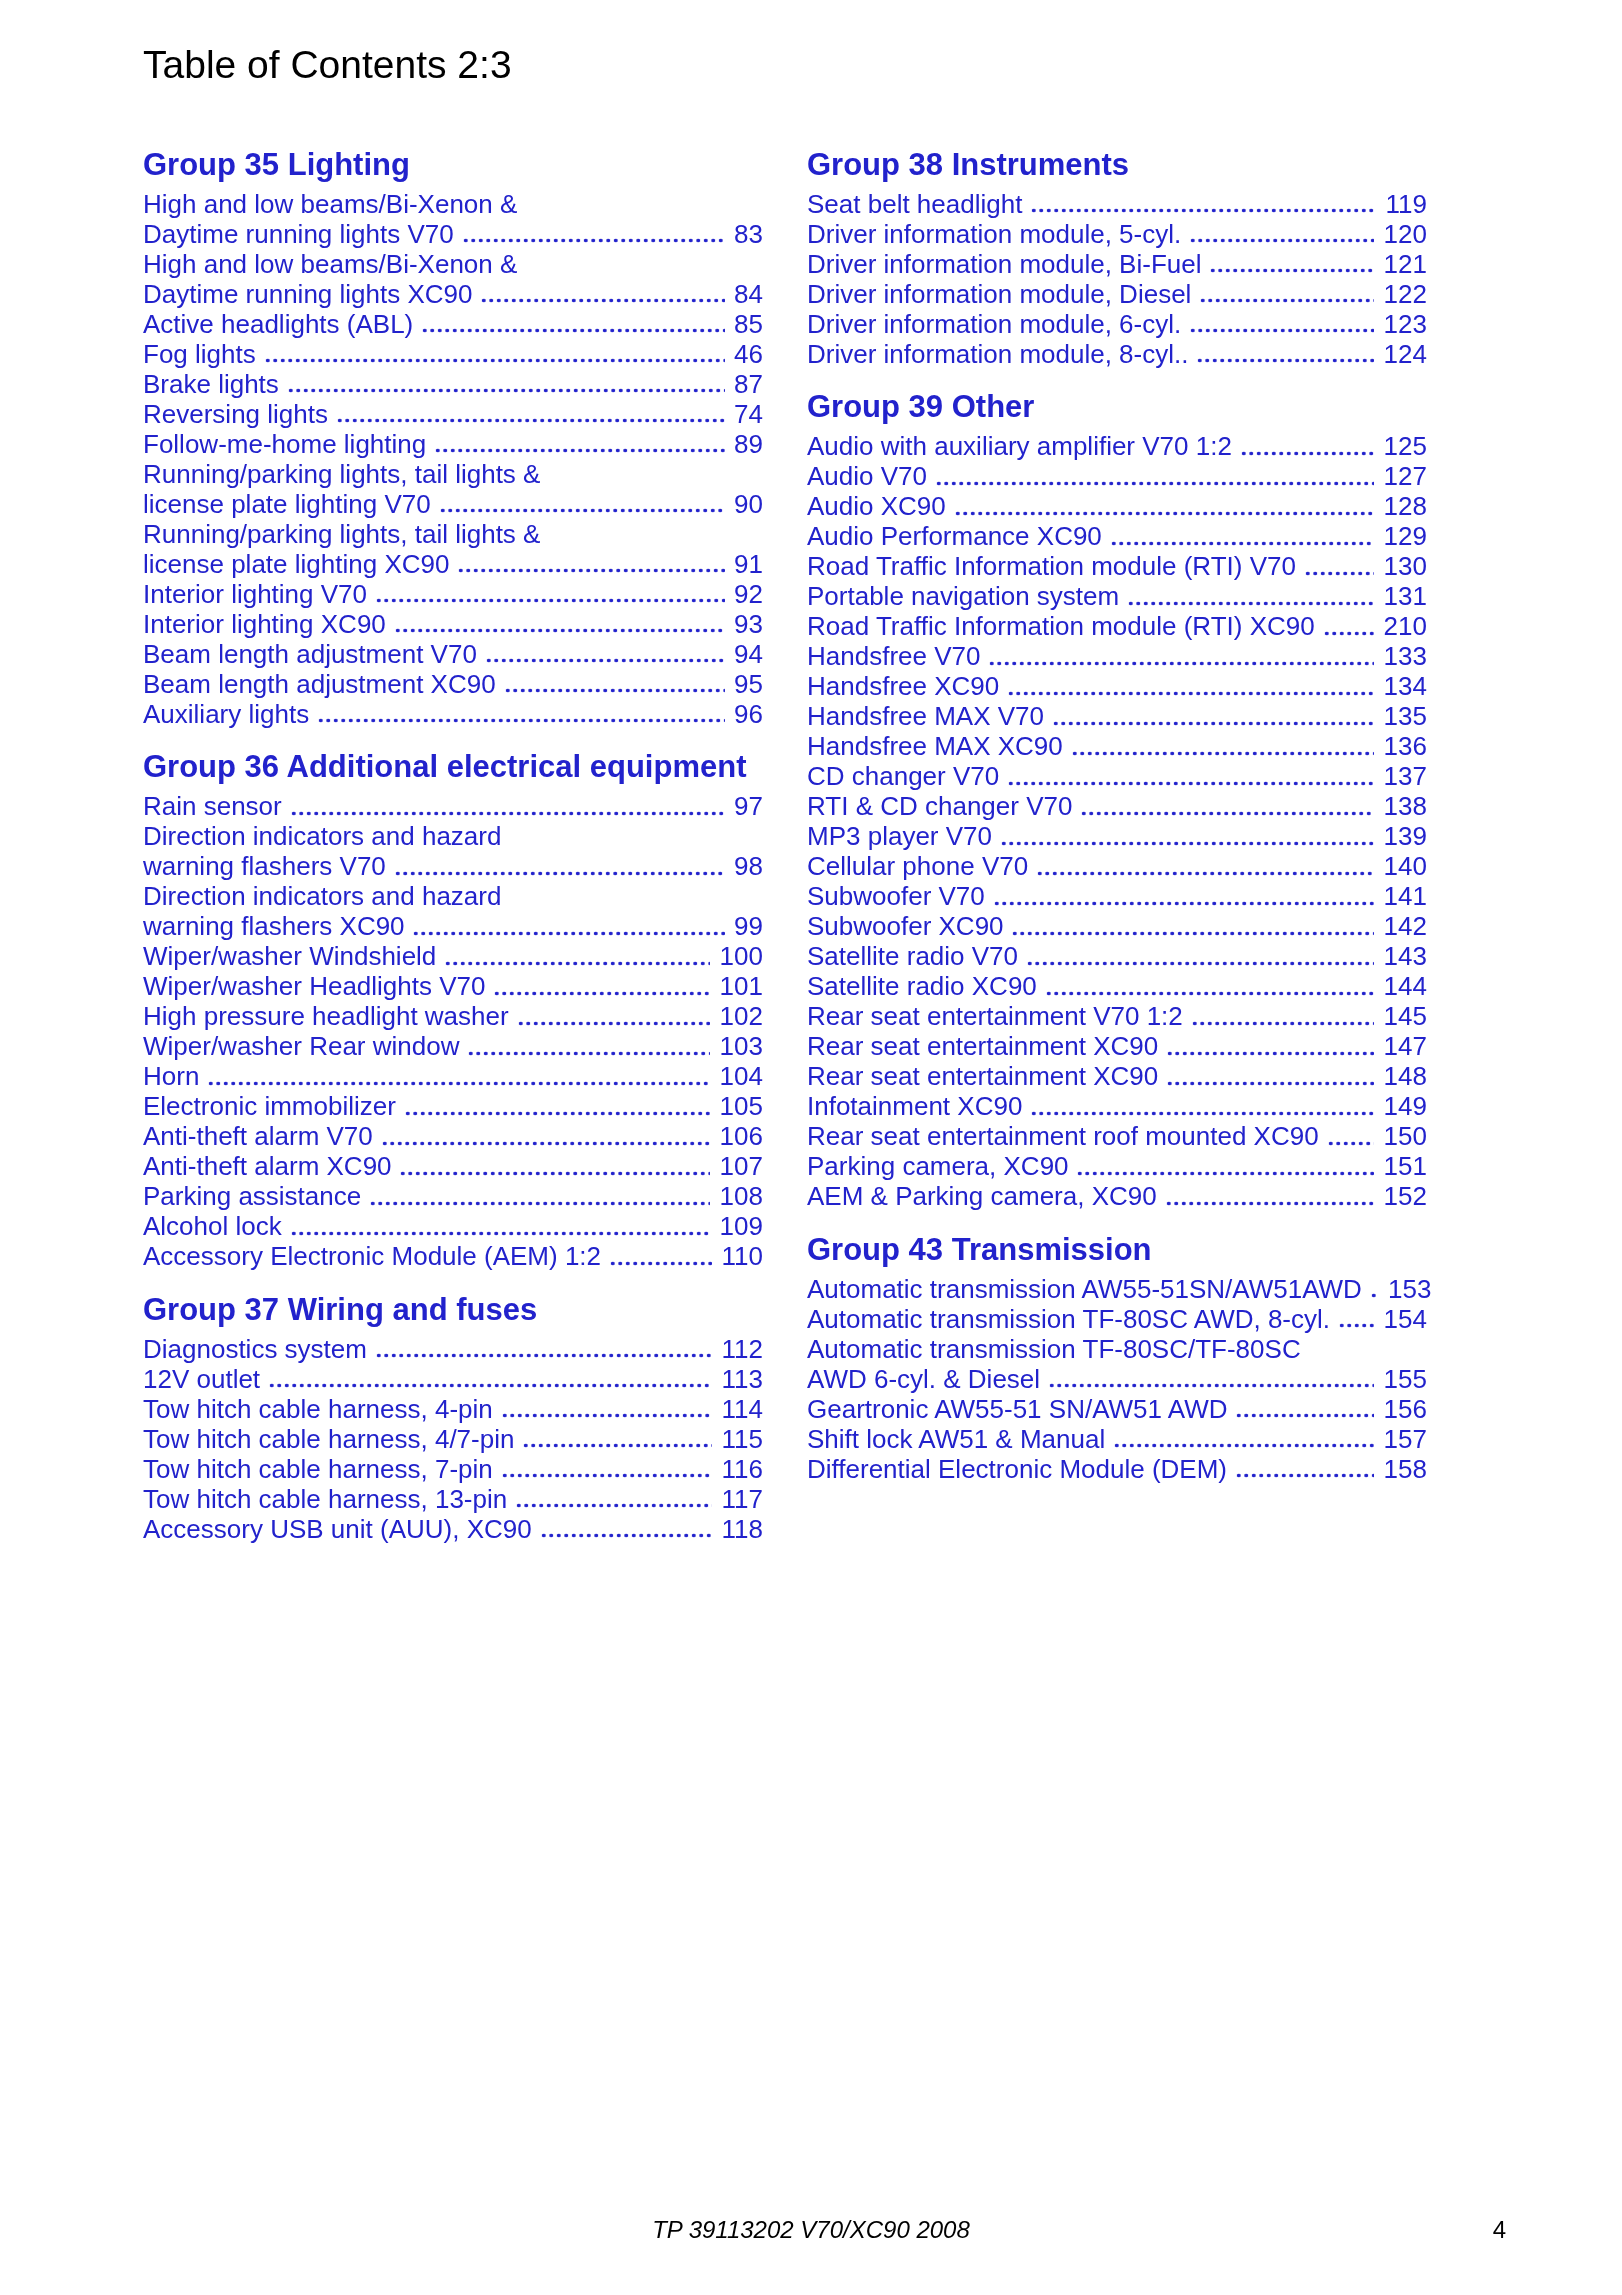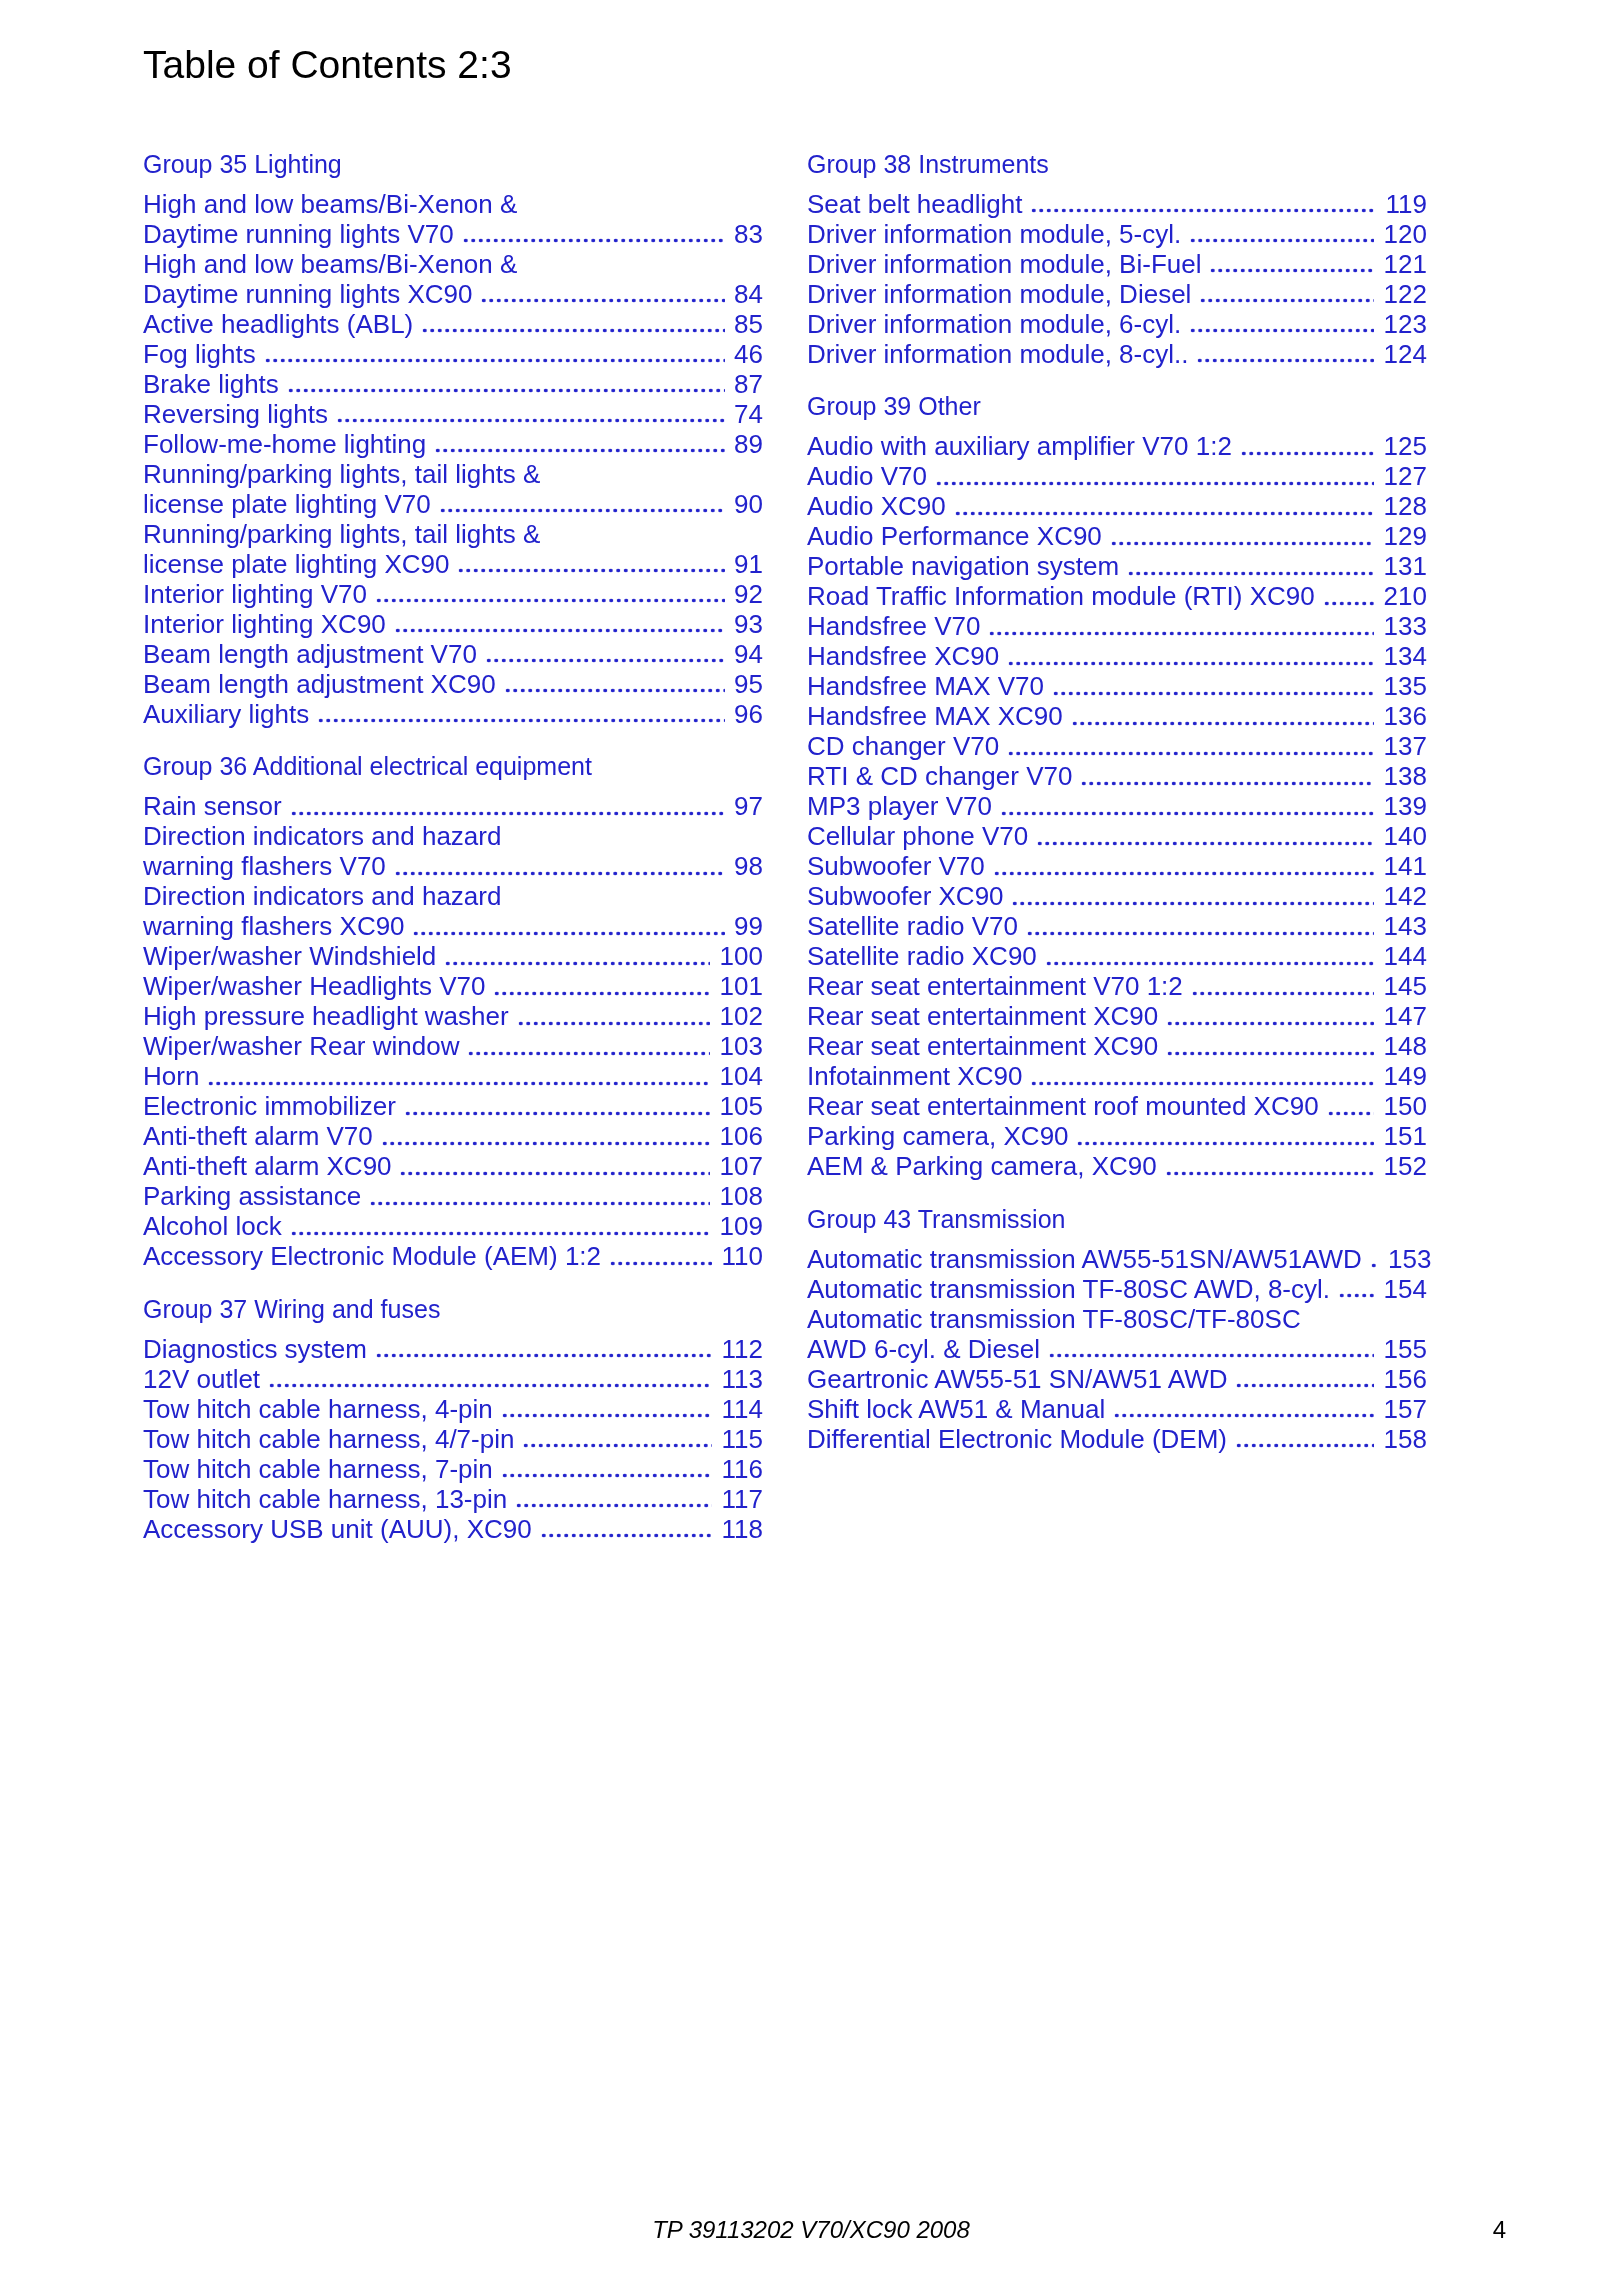--- a/index.html
+++ b/index.html
@@ -25,23 +25,23 @@
     display:flex;
     padding-left:143px;
     margin-top:60px;
   }
   .col { width:620px; flex:0 0 620px; }
   .col + .col { margin-left:44px; }
 
   .group + .group { margin-top:19.6px; }
   .group-heading {
     margin:0 0 5.9px 0;
-    font-size:25px;
+    font-size:31px;
     line-height:37px;
-    font-weight:normal;
+    font-weight:bold;
     white-space:nowrap;
     color:var(--accent);
   }
   .entry { font-size:26px; line-height:30px; }
   .entry-pre { white-space:nowrap; }
   .entry-row { display:flex; align-items:baseline; }
   .entry-label { white-space:nowrap; flex:0 0 auto; }
   .leader {
     flex:1 1 auto;
     min-width:9.2px;
@@ -404,20 +404,27 @@
         </div>
         <div class="entry">
           <div class="entry-row">
             <span class="entry-label">Audio Performance XC90</span>
             <span class="leader"></span>
             <span class="page-num">129</span>
           </div>
         </div>
         <div class="entry">
           <div class="entry-row">
+            <span class="entry-label">Road Traffic Information module (RTI) V70</span>
+            <span class="leader"></span>
+            <span class="page-num">130</span>
+          </div>
+        </div>
+        <div class="entry">
+          <div class="entry-row">
             <span class="entry-label">Portable navigation system</span>
             <span class="leader"></span>
             <span class="page-num">131</span>
           </div>
         </div>
         <div class="entry">
           <div class="entry-row">
             <span class="entry-label">Road Traffic Information module (RTI) XC90</span>
             <span class="leader"></span>
             <span class="page-num">210</span>

